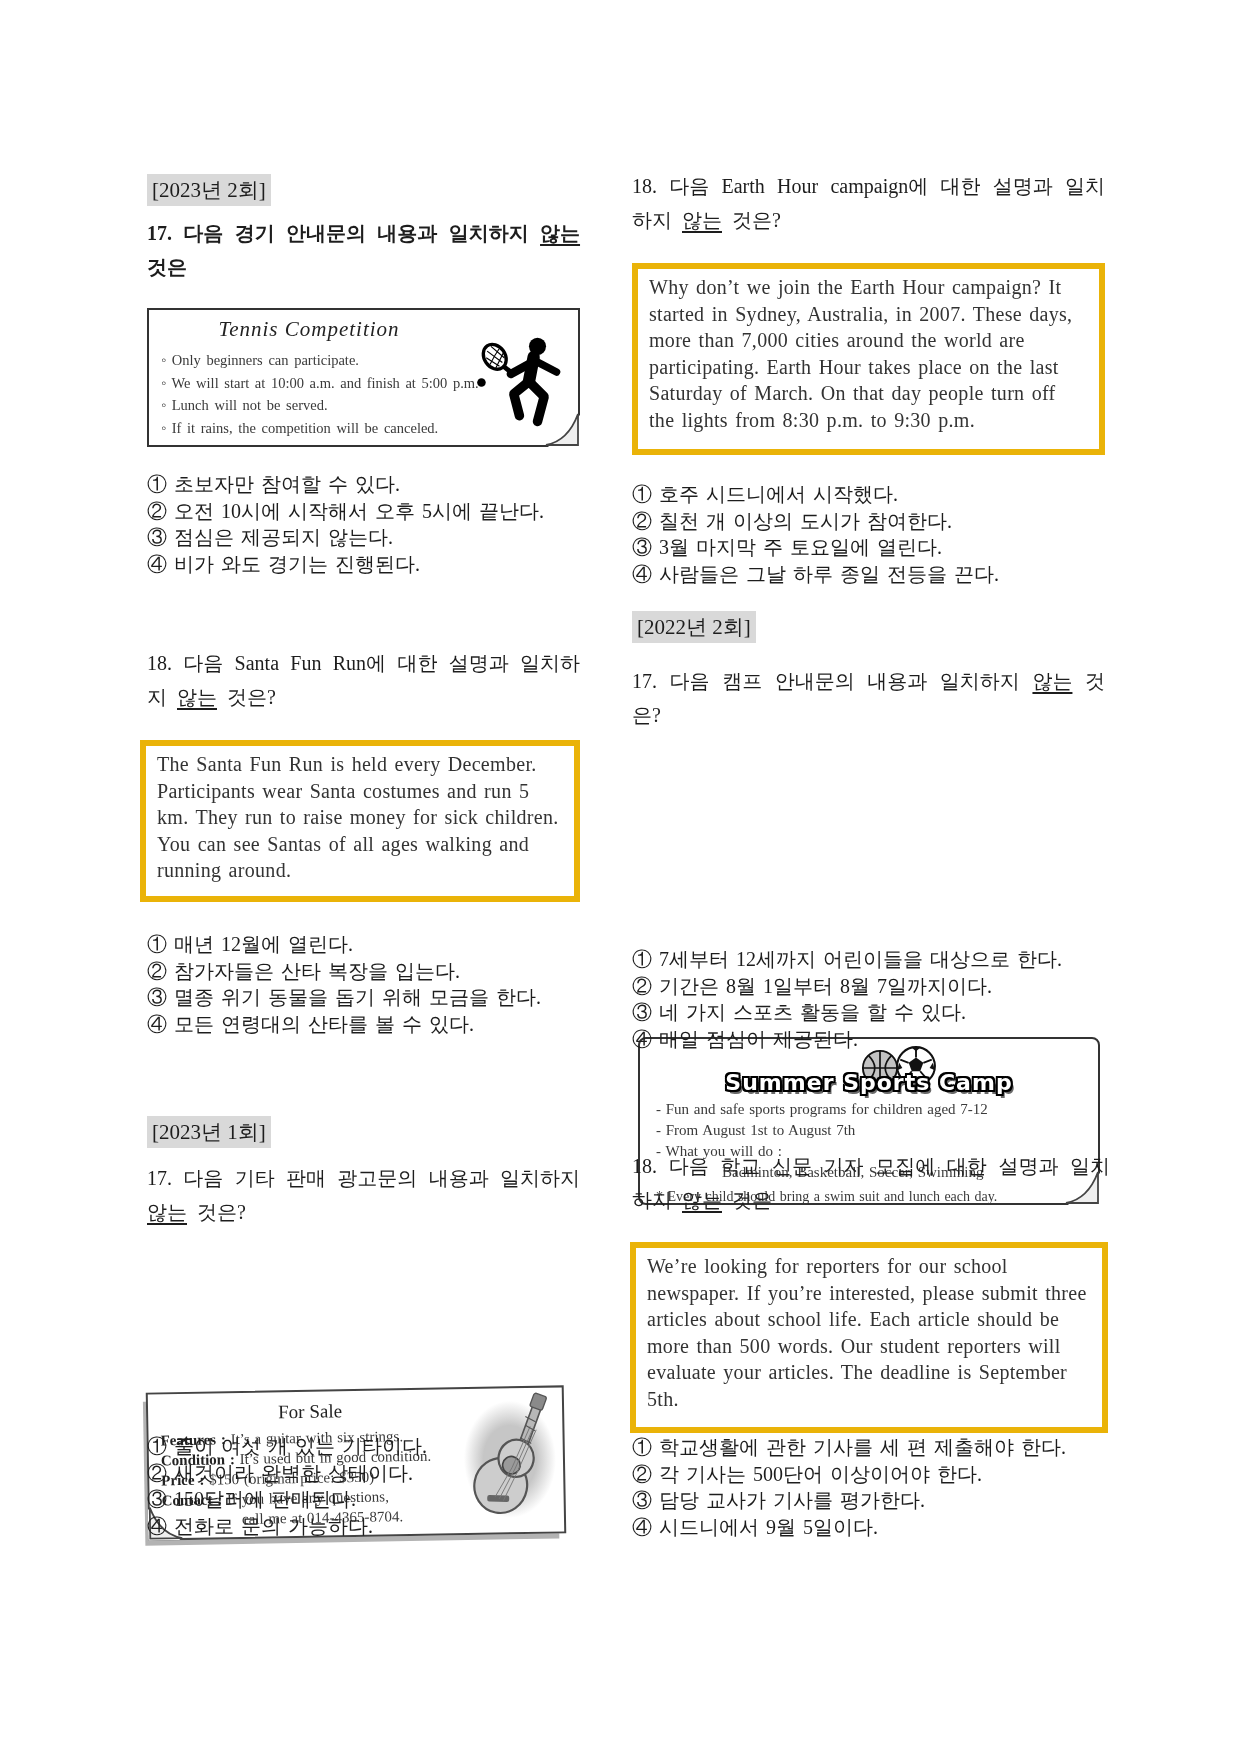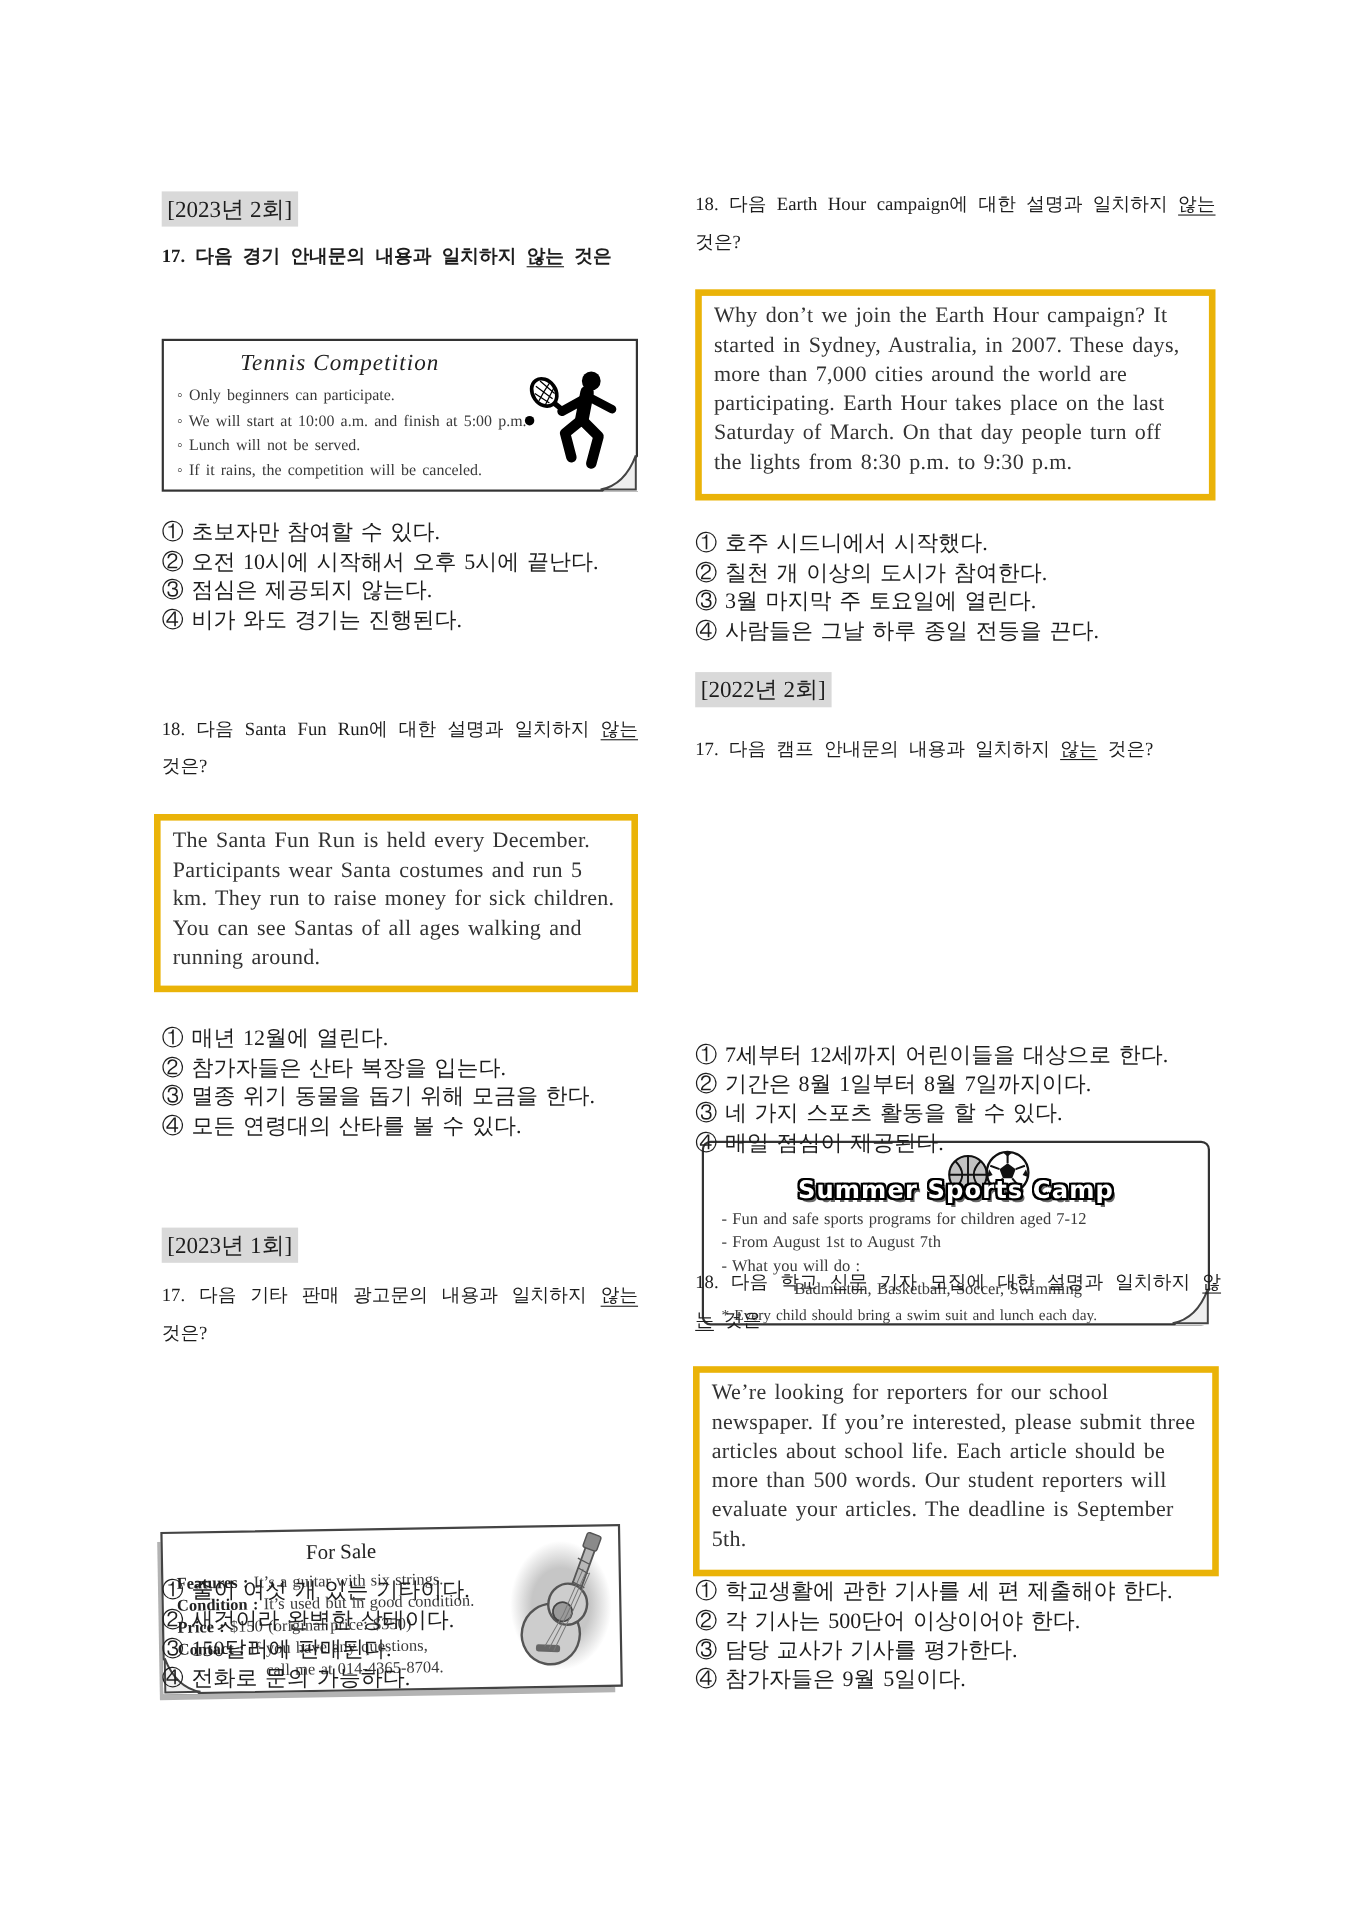--- a/index.html
+++ b/index.html
@@ -1,20 +1,20 @@
 <!DOCTYPE html>
 <html><head>
 <meta charset="utf-8">
 <style>
   html,body{margin:0;padding:0;background:#fff;}
   body{width:1241px;height:1754px;position:relative;overflow:hidden;
        font-family:"Liberation Serif","DejaVu Serif",serif;color:#222;}
   .blk{position:absolute;}
   .hdr{font-size:21px;background:#d9d9d9;padding:2px 5px;white-space:nowrap;color:#1d1d1d;}
-  .stem{margin:0;font-size:17px;line-height:34px;text-align:justify;word-spacing:5px;color:#1d1d1d;}
+  .stem{margin:0;font-size:20px;line-height:34px;text-align:justify;word-spacing:5px;color:#1d1d1d;}
   .ul{text-decoration:underline;text-underline-offset:4px;}
   ul.choices{list-style:none;margin:0;padding:0;font-size:20px;line-height:26.5px;
              text-align:justify;word-spacing:2px;color:#1d1d1d;}
   ul.choices li{margin:0;padding:0;}
   
   .pbox{border:6px solid #eab308;box-sizing:border-box;padding:5px 11px;font-size:20px;
         line-height:26.5px;color:#333;letter-spacing:0.3px;word-spacing:2px;background:#fff;}
   .pbox p{margin:0;}
   
   .tbox{border:2px solid #333;box-sizing:border-box;position:relative;background:#fff;
@@ -252,14 +252,14 @@
 </p>
 
 <div class="blk pbox" style="left:630px;top:1242px;width:478px;min-height:191px;">
   <p>We’re looking for reporters for our school newspaper. If you’re interested, please submit three articles about school life. Each article should be more than 500 words. Our student reporters will evaluate your articles. The deadline is September 5th.</p>
 </div>
 
 <ul class="blk choices" style="left:632px;top:1434px;width:478px;">
   <li>① 학교생활에 관한 기사를 세 편 제출해야 한다.</li>
   <li>② 각 기사는 500단어 이상이어야 한다.</li>
   <li>③ 담당 교사가 기사를 평가한다.</li>
-  <li>④ 참가자들은 9월 5일이다.</li>
+  <li>④ 시드니에서 9월 5일이다.</li>
 </ul>
 
 </body></html>

